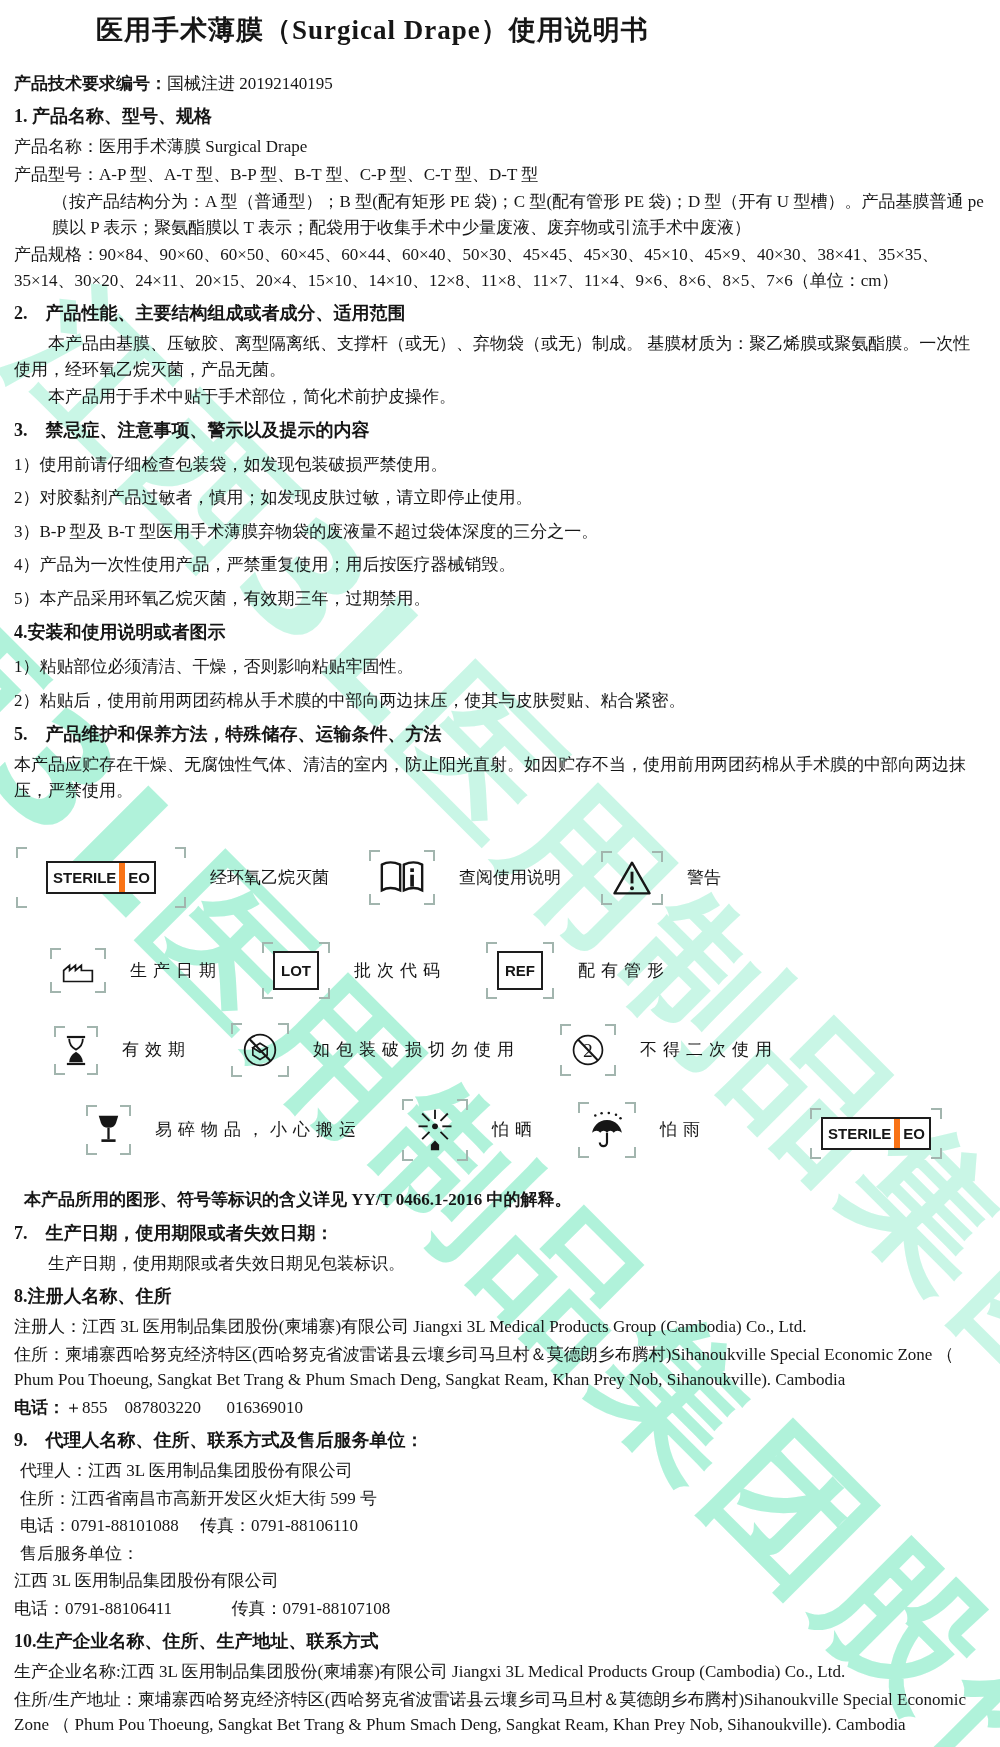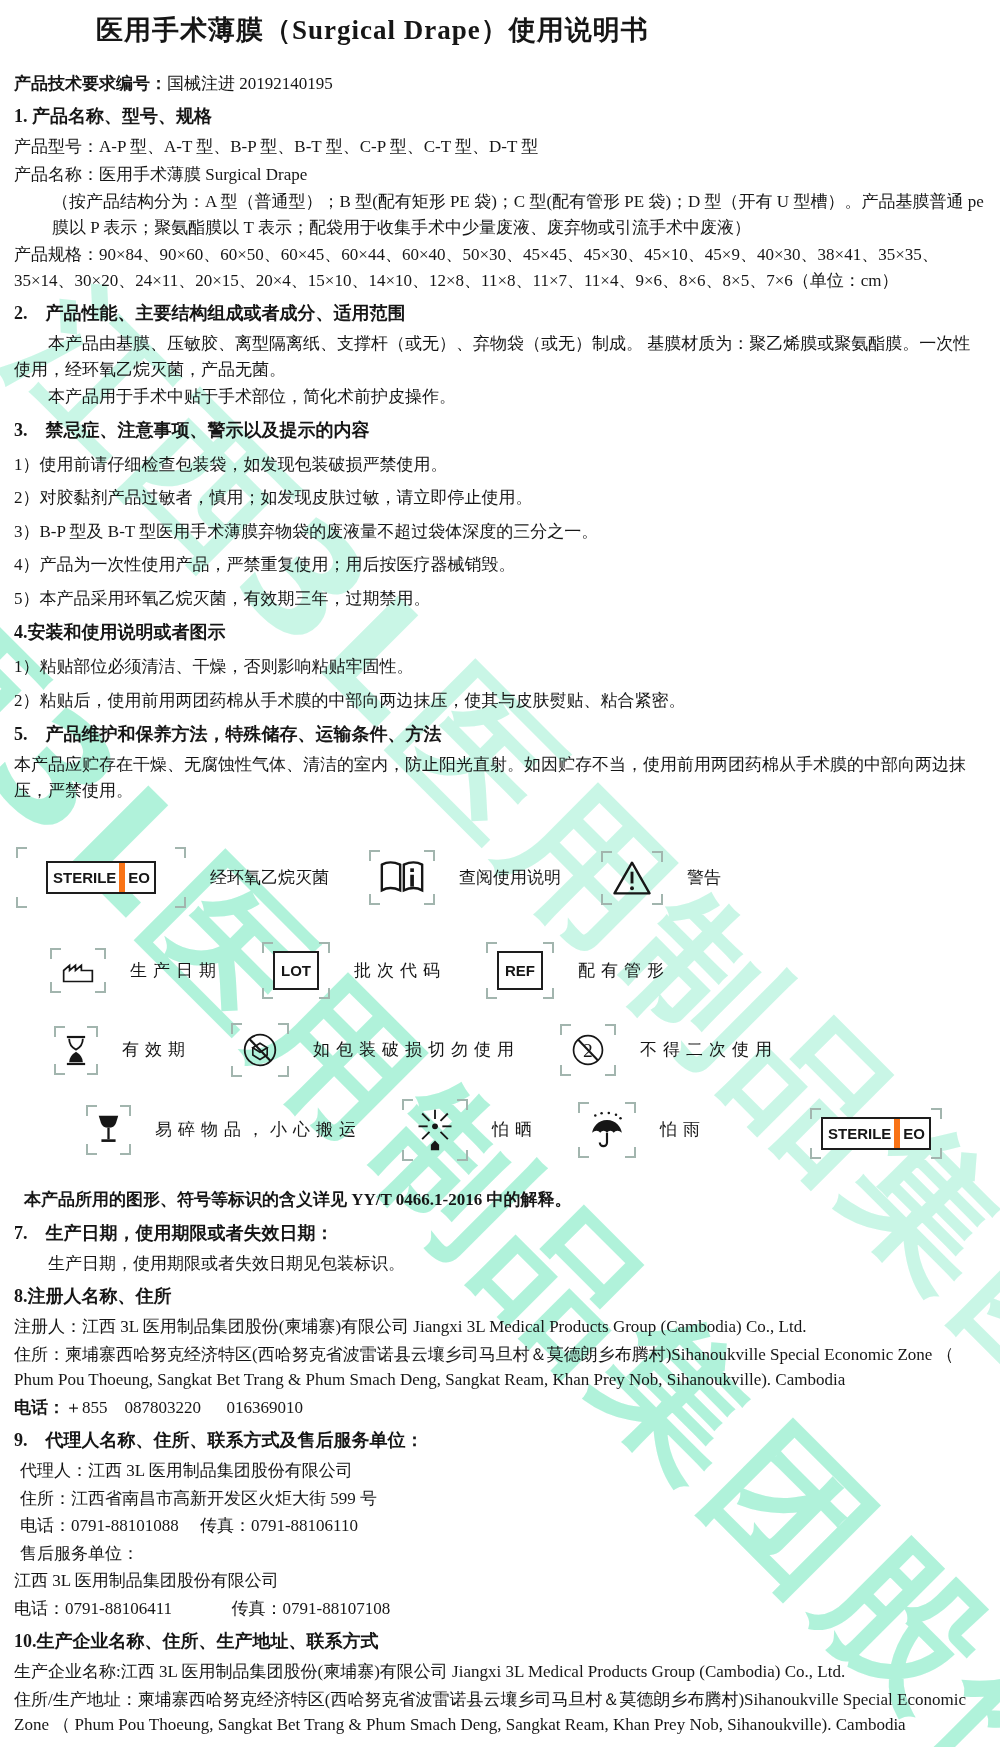--- a/index.html
+++ b/index.html
@@ -79,22 +79,22 @@
 
   <div class="doc">
 
     <h1 class="title">医用手术薄膜（Surgical Drape）使用说明书</h1>
 
     <p>
       <span class="lbl">产品技术要求编号：</span><span>国械注进 20192140195</span>
     </p>
 
     <h2>1. 产品名称、型号、规格</h2>
+    <p>产品名称：医用手术薄膜 Surgical Drape</p>
     <p>产品型号：A-P 型、A-T 型、B-P 型、B-T 型、C-P 型、C-T 型、D-T 型</p>
-    <p>产品名称：医用手术薄膜 Surgical Drape</p>
     <p class="note-ind">（按产品结构分为：A 型（普通型）；B 型(配有矩形 PE 袋)；C 型(配有管形 PE 袋)；D 型（开有 U 型槽）。产品基膜普通 pe 膜以 P 表示；聚氨酯膜以 T 表示；配袋用于收集手术中少量废液、废弃物或引流手术中废液）</p>
     <p>产品规格：90×84、90×60、60×50、60×45、60×44、60×40、50×30、45×45、45×30、45×10、45×9、40×30、38×41、35×35、35×14、30×20、24×11、20×15、20×4、15×10、14×10、12×8、11×8、11×7、11×4、9×6、8×6、8×5、7×6（单位：cm）</p>
 
     <h2>2.　产品性能、主要结构组成或者成分、适用范围</h2>
     <p class="ind">本产品由基膜、压敏胶、离型隔离纸、支撑杆（或无）、弃物袋（或无）制成。 基膜材质为：聚乙烯膜或聚氨酯膜。一次性使用，经环氧乙烷灭菌，产品无菌。</p>
     <p class="ind">本产品用于手术中贴于手术部位，简化术前护皮操作。</p>
 
     <h2>3.　禁忌症、注意事项、警示以及提示的内容</h2>
     <p class="item">1）使用前请仔细检查包装袋，如发现包装破损严禁使用。</p>
     <p class="item">2）对胶黏剂产品过敏者，慎用；如发现皮肤过敏，请立即停止使用。</p>

